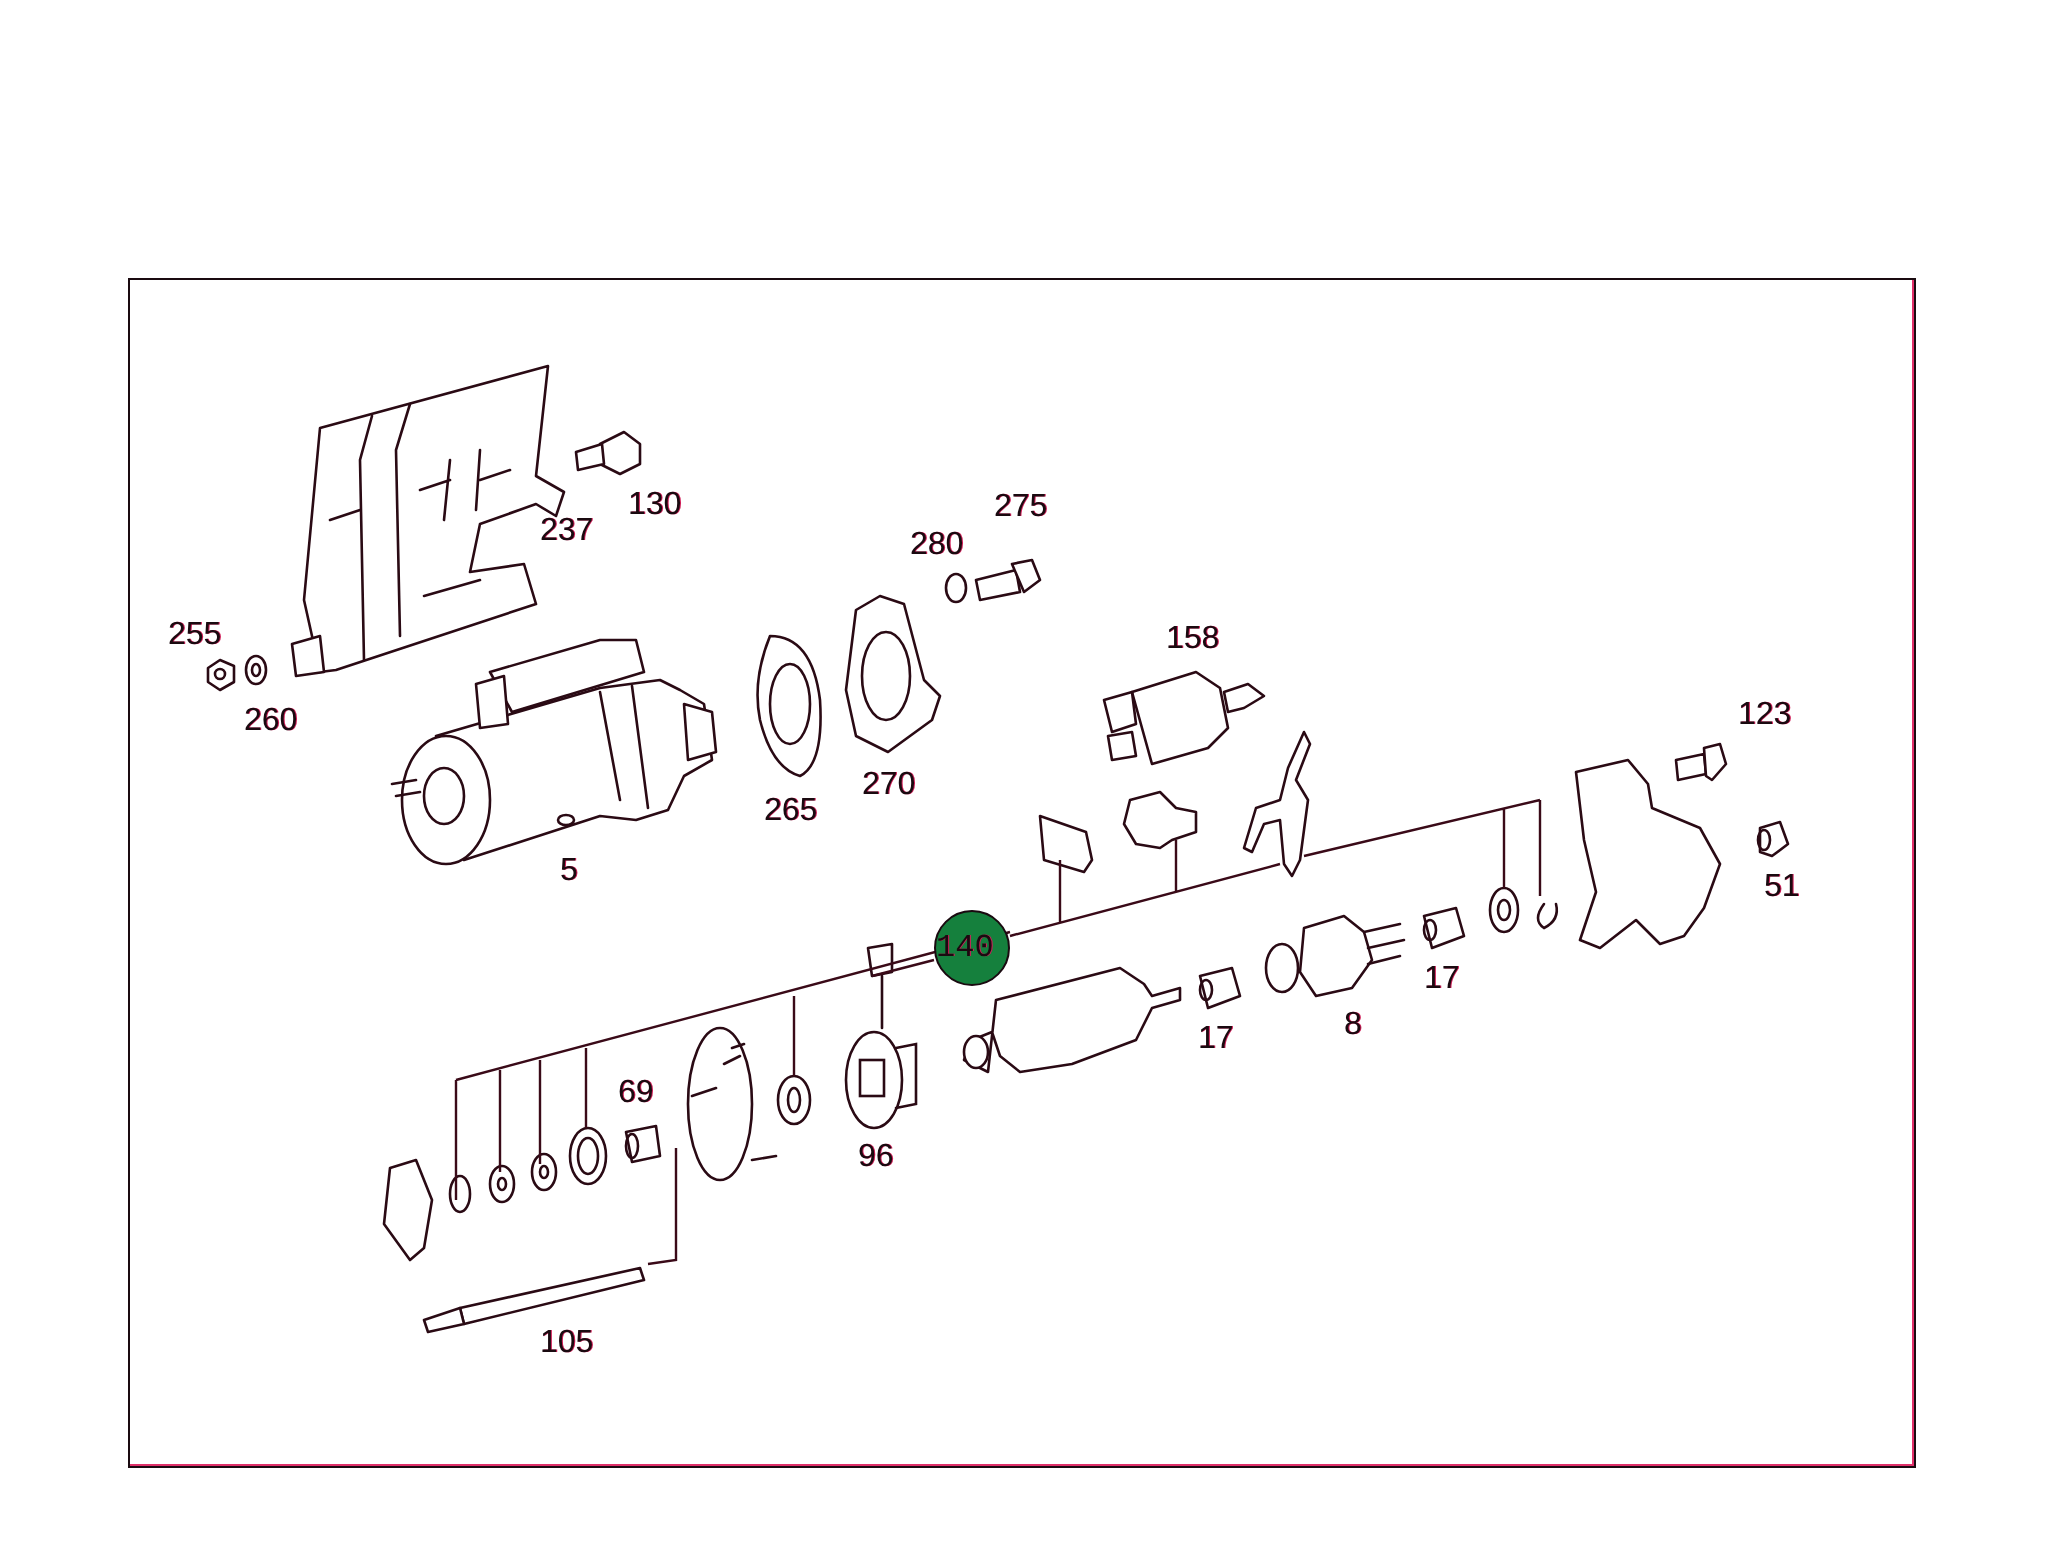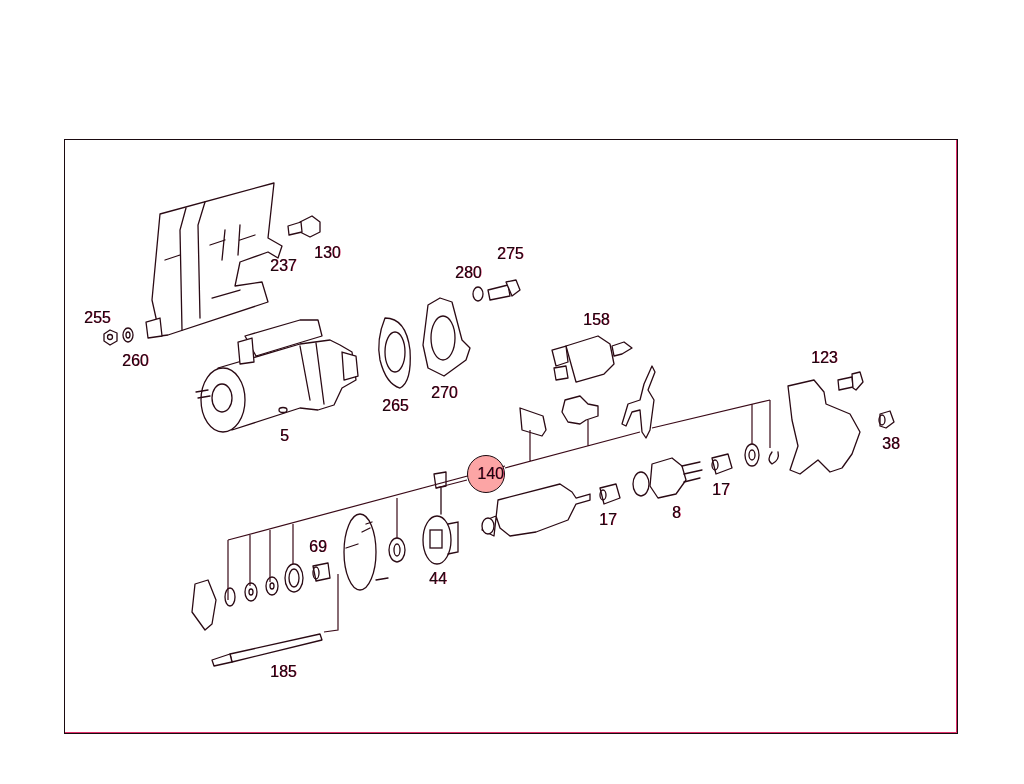--- a/index.html
+++ b/index.html
@@ -7,21 +7,21 @@
          font-family: "Liberation Sans", "DejaVu Sans", sans-serif; }
   #diagram-frame { position: absolute; left: 64px; top: 139px; width: 894px; height: 595px;
          border: 1.5px solid #1a0a10; box-shadow: -1px -1px 0 #e0306a inset; box-sizing: border-box; }
   svg#art { position: absolute; left: 0; top: 0; width: 1024px; height: 784px; }
   svg#art .p { fill: #ffffff; stroke: #2a0a14; stroke-width: 1.3; stroke-linejoin: round; stroke-linecap: round; }
   svg#art .l { fill: none; stroke: #2a0a14; stroke-width: 1.3; stroke-linecap: round; }
   svg#art .lead { fill: none; stroke: #3a0a18; stroke-width: 1.2; }
   .label { position: absolute; font-size: 16px; color: #1a0a10; line-height: 16px;
            white-space: nowrap; cursor: pointer; text-shadow: 0.5px 0 0 #d0205a; }
   .label.circled { border: 1.3px solid #1a0a10; border-radius: 50%; width: 36px; height: 36px;
-           line-height: 36px; text-align: right; background: #fca5a5; }
+           line-height: 36px; text-align: left; background: #15803d; font-family: Liberation Mono, monospace; }
 </style>
 </head>
 <body>
 
 <div id="diagram-frame"></div>
 
 <svg id="art" viewBox="0 0 1024 784">
 
   <g>
     <path class="p" d="M160 214 L274 183 L268 238 L282 246 L278 258 L268 252 L240 262 L235 286 L262 282 L268 302 L168 335 L160 336 L152 300 Z"></path>
@@ -189,21 +189,21 @@
 <div class="label" style="left:84px;top:310px">255</div>
 <div class="label" style="left:122px;top:353px">260</div>
 <div class="label" style="left:270px;top:258px">237</div>
 <div class="label" style="left:314px;top:245px">130</div>
 <div class="label" style="left:280px;top:428px">5</div>
 <div class="label" style="left:382px;top:398px">265</div>
 <div class="label" style="left:431px;top:385px">270</div>
 <div class="label" style="left:455px;top:265px">280</div>
 <div class="label" style="left:497px;top:246px">275</div>
 <div class="label" style="left:583px;top:312px">158</div>
-<div class="label" style="left:811px;top:350px">123</div>
-<div class="label" style="left:882px;top:436px">38</div>
+<div class="label" style="left:869px;top:350px">123</div>
+<div class="label" style="left:882px;top:436px">51</div>
 <div class="label" style="left:712px;top:482px">17</div>
 <div class="label" style="left:672px;top:505px">8</div>
 <div class="label" style="left:599px;top:512px">17</div>
 <div class="label circled" style="left:467px;top:455px">140</div>
 <div class="label" style="left:309px;top:539px">69</div>
-<div class="label" style="left:429px;top:571px">44</div>
-<div class="label" style="left:270px;top:664px">185</div>
+<div class="label" style="left:429px;top:571px">96</div>
+<div class="label" style="left:270px;top:664px">105</div>
 
 </body></html>

